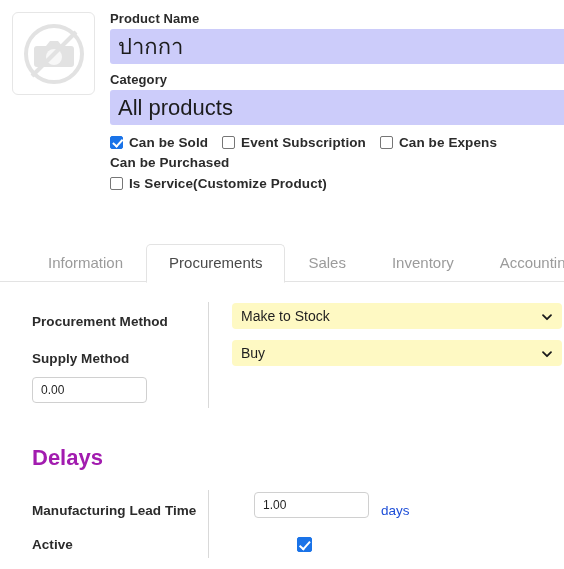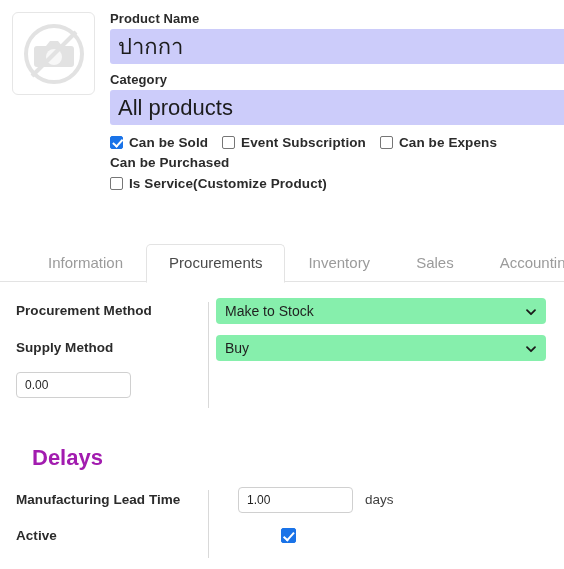--- a/index.html
+++ b/index.html
@@ -187,37 +187,37 @@
     left: 208px;
     top: 10px;
     width: 1px;
     background: #d9d9d9;
   }
   #divider-1 { height: 106px; }
   #divider-2 { top: 198px; height: 68px; }
 
   .form-row {
     display: flex;
-    align-items: center;
+    align-items: flex-end;
     height: 37px;
-    padding-left: 16px;
+    padding-left: 32px;
     box-sizing: border-box;
   }
   .row-label {
     font-size: 13.5px;
     font-weight: bold;
     color: #2b2b2b;
     width: 200px;
     flex: 0 0 auto;
     letter-spacing: 0.05px;
   }
   .row-label.wide { width: 222px; }
 
   .select-field {
-    background: #86efac;
+    background: #fef9c3;
     border: none;
     border-radius: 4px;
     height: 26px;
     width: 330px;
     font-size: 14px;
     color: #1f1f1f;
     padding: 0 9px;
     box-sizing: border-box;
     display: flex;
     align-items: center;
@@ -249,21 +249,21 @@
     font-size: 22px;
     font-weight: bold;
     color: #a21caf;
     padding-left: 32px;
     margin: 0;
     line-height: 26px;
   }
 
   .suffix {
     font-size: 13.5px;
-    color: #404040;
+    color: #1d4ed8;
     margin-left: 12px;
   }
 
   .cbox-lg {
     width: 15px;
     height: 15px;
     box-sizing: border-box;
     border: 1px solid #1a73e8;
     border-radius: 2px;
     background: #1a73e8;
@@ -331,22 +331,22 @@
     </div>
 
   </div>
 </div>
 
 <div class="tabs-wrap">
   <div class="tabs-baseline"></div>
   <div class="tabs">
     <div class="tab">Information</div>
     <div class="tab active">Procurements</div>
+    <div class="tab">Sales</div>
     <div class="tab">Inventory</div>
-    <div class="tab">Sales</div>
     <div class="tab">Accounting</div>
   </div>
 </div>
 
 <div class="pane">
 
   <div class="divider" id="divider-1"></div>
   <div class="divider" id="divider-2"></div>
 
   <div class="form-row">

